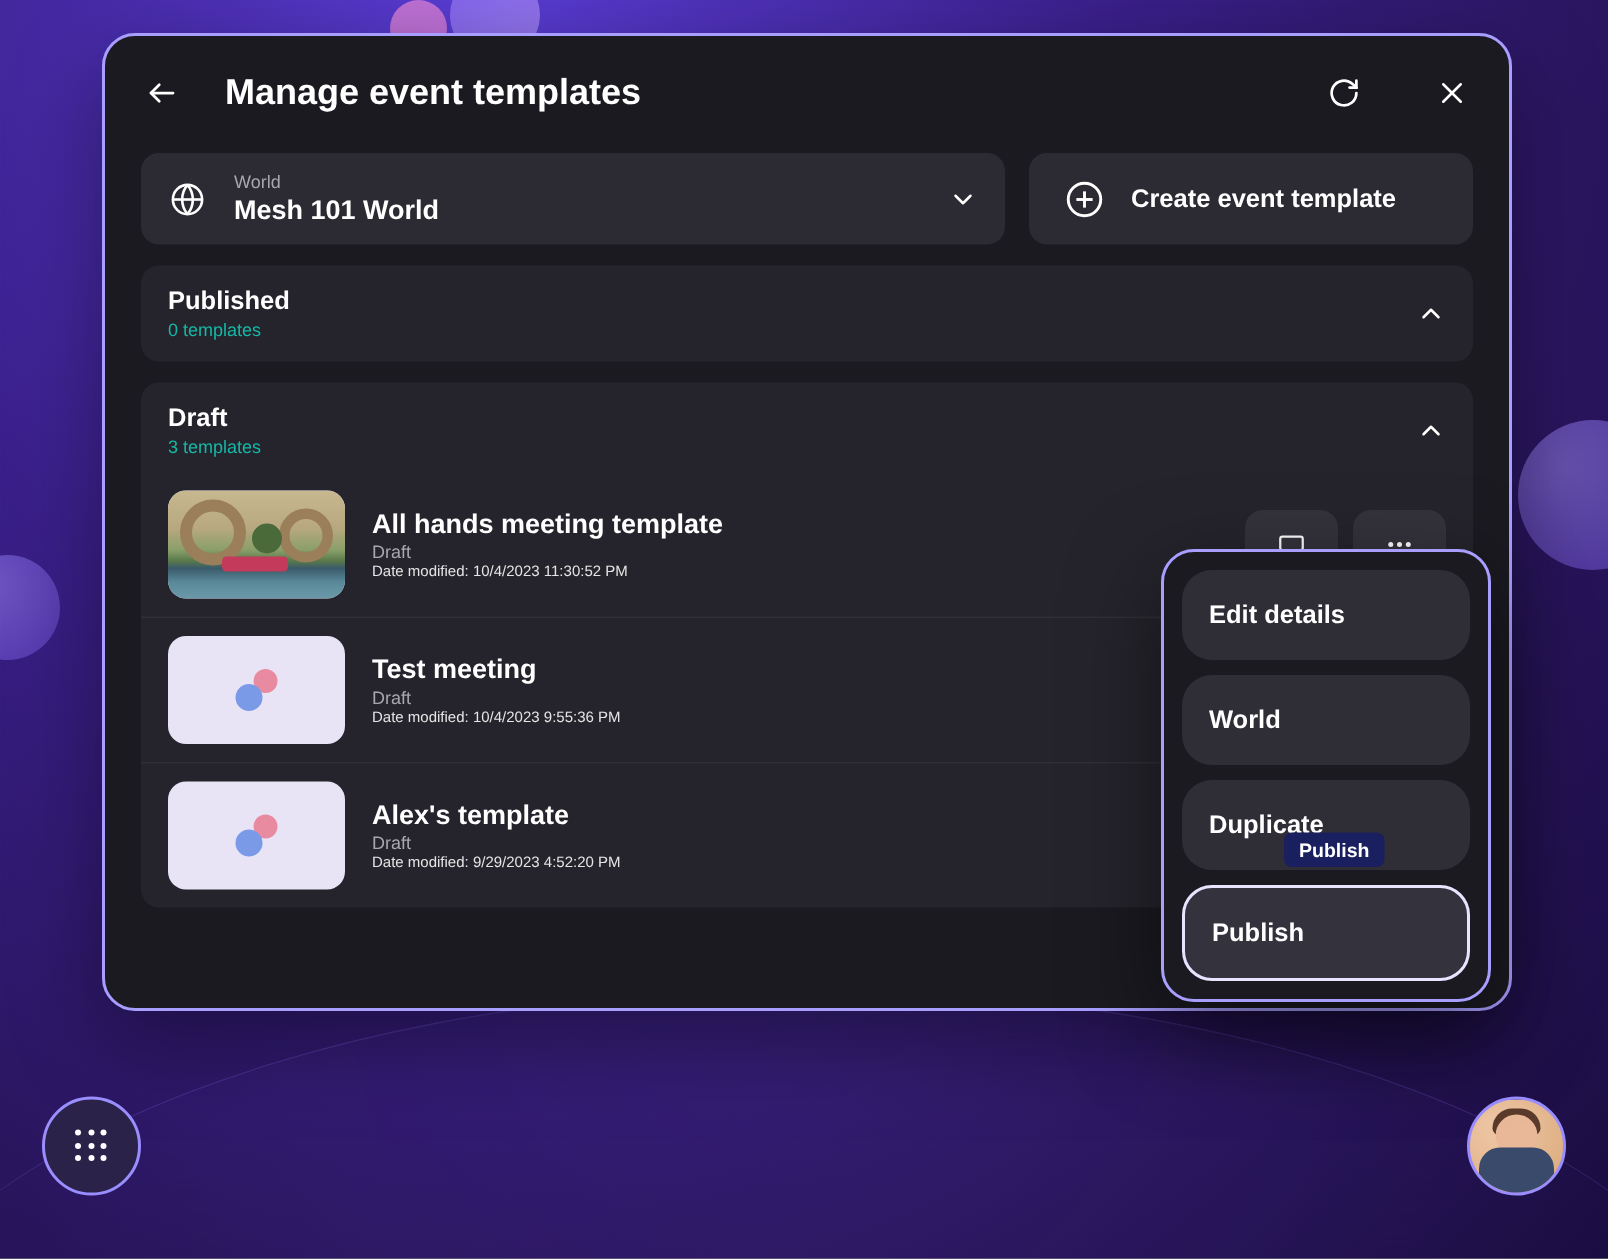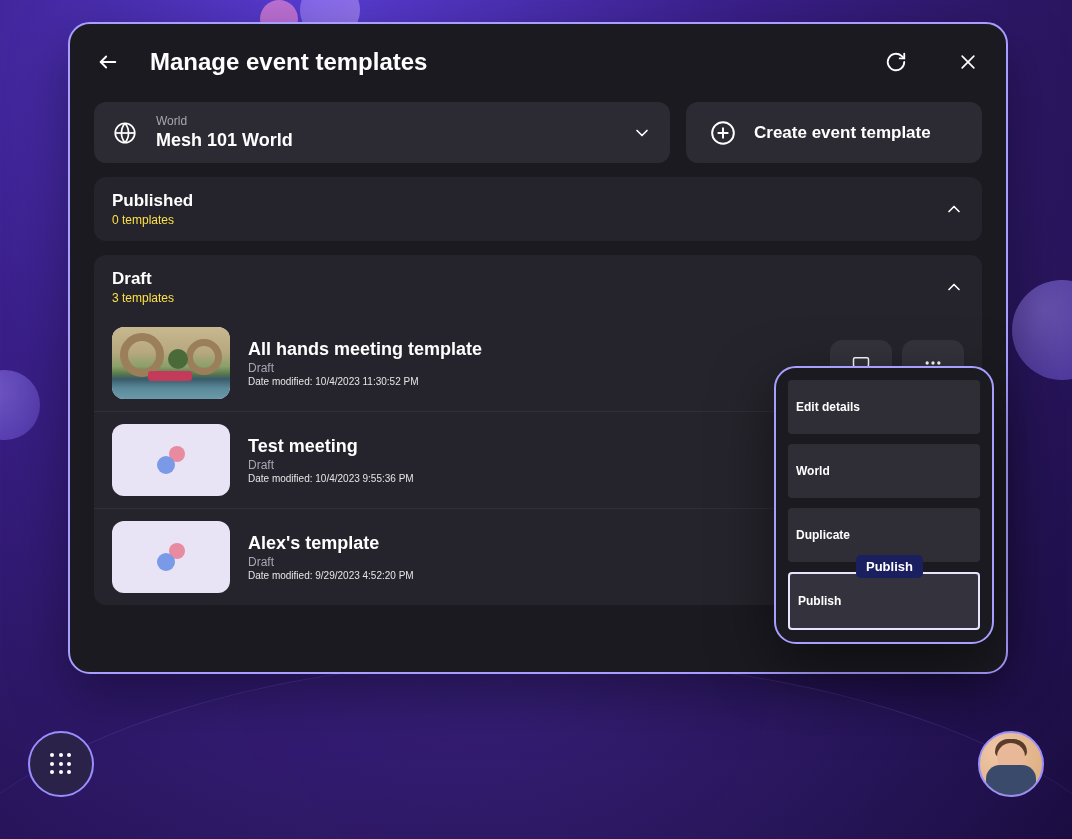--- a/index.html
+++ b/index.html
@@ -80,21 +80,21 @@
     .section {
       background: #25242c;
       border-radius: 12px;
       padding: 14px 18px;
       margin-bottom: 14px;
       cursor: pointer;
     }
     .section-head { display: flex; align-items: center; }
     .section-texts { flex: 1; display: flex; flex-direction: column; gap: 2px; }
     .section-title { font-size: 17px; font-weight: 600; }
-    .section-sub { font-size: 12px; color: #fde047; }
+    .section-sub { font-size: 12px; color: #14b8a6; }
 
     .section.draft { padding-bottom: 0; }
 
     .templates { margin: 0 -18px; }
     .template-row {
       display: flex;
       align-items: center;
       padding: 12px 18px;
       gap: 18px;
       border-top: 1px solid rgba(255,255,255,0.05);
@@ -149,23 +149,23 @@
       width: 220px;
       background: #1b1a21;
       border: 2px solid #a89eff;
       border-radius: 22px;
       padding: 12px;
       box-shadow: 0 20px 60px rgba(0,0,0,0.5);
       z-index: 10;
     }
     .ctx-item {
       background: #2f2e37;
-      border-radius: 4px;
-      padding: 20px 8px;
-      font-size: 12px;
+      border-radius: 20px;
+      padding: 20px 18px;
+      font-size: 17px;
       font-weight: 600;
       margin-bottom: 10px;
       cursor: pointer;
     }
     .ctx-item:last-child { margin-bottom: 0; }
     .ctx-item.selected {
       border: 2px solid #e6e4ff;
       background: #34333d;
     }
 

